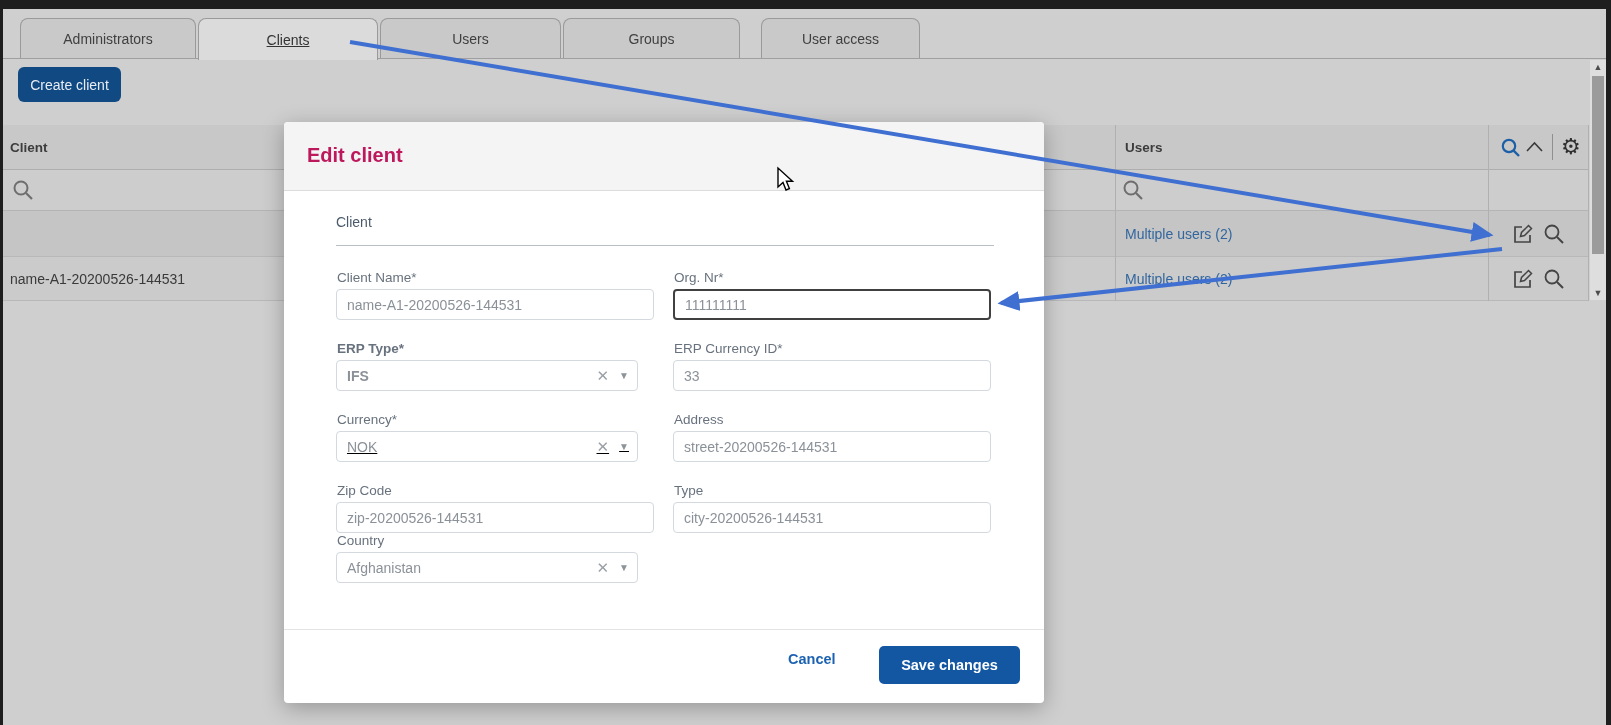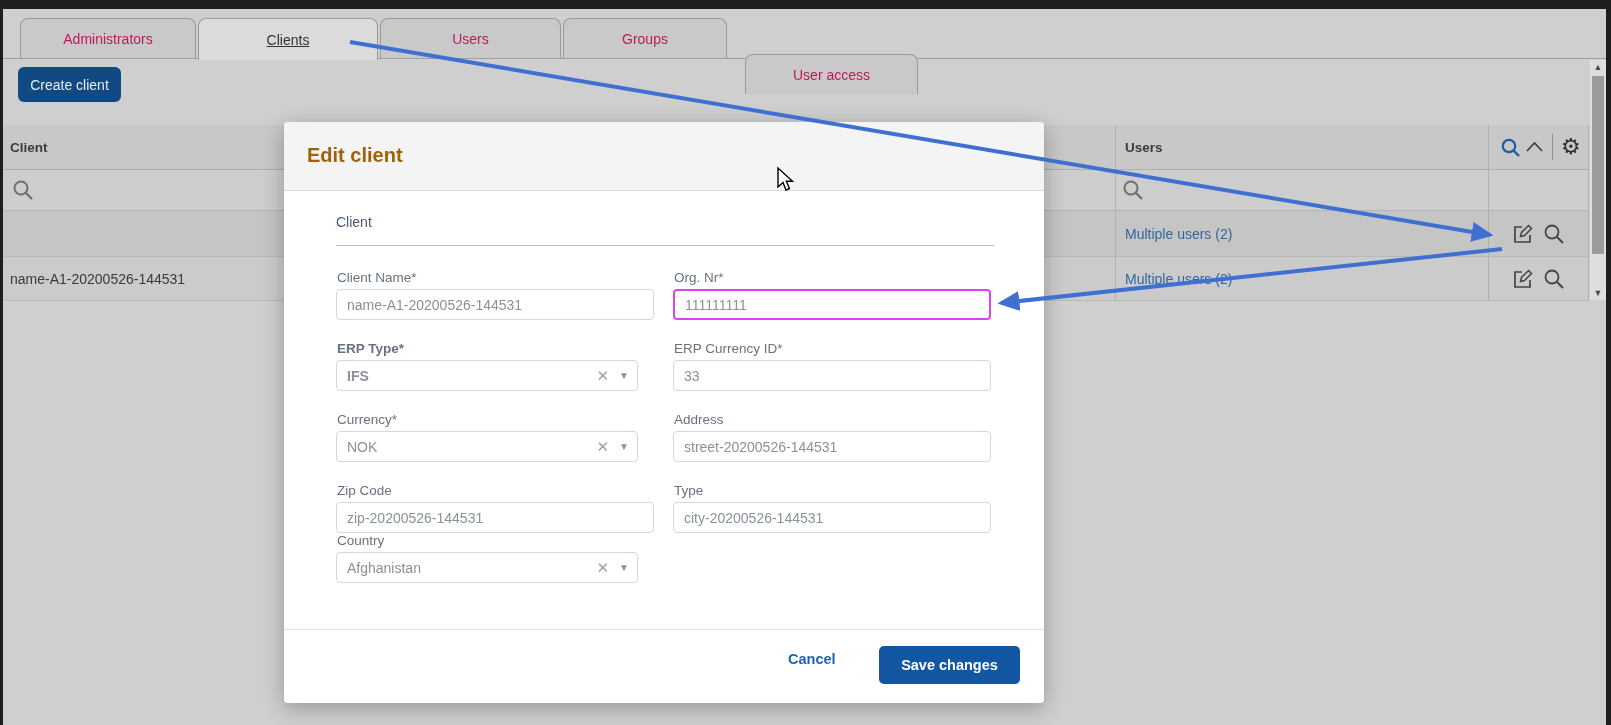--- a/index.html
+++ b/index.html
@@ -7,21 +7,21 @@
   #screen{position:relative;width:1611px;height:725px;background:#cfcfcf;overflow:hidden;}
 
   
   .strip-top{position:absolute;left:0;top:0;width:1611px;height:9px;background:#1e1e1e;z-index:90;}
   .strip-left{position:absolute;left:0;top:0;width:3px;height:725px;background:#1e1e1e;z-index:90;}
   .strip-right{position:absolute;right:0;top:0;width:5px;height:725px;background:#1e1e1e;z-index:90;}
 
   
   .tabbar-line{position:absolute;left:0;top:58px;width:1607px;height:1px;background:#9f9f9f;z-index:2;}
   .tab{position:absolute;top:18px;height:40px;box-sizing:border-box;border:1px solid #9a9a9a;border-bottom:none;
-       border-radius:8px 8px 0 0;background:#c9c9c9;color:#be185d;font-size:14px;display:flex;align-items:center;
+       border-radius:8px 8px 0 0;background:#c9c9c9;color:#404040;font-size:14px;display:flex;align-items:center;
        justify-content:center;z-index:3;cursor:default;}
   .tab.active{background:#dbdbdb;height:42px;z-index:4;color:#333;}
 
   
   .btn-create{position:absolute;left:18px;top:67px;width:103px;height:35px;background:#114a82;color:#e8edf3;
        border:none;border-radius:6px;font-size:14px;font-family:inherit;z-index:3;}
 
   
   .trow{position:absolute;left:0;width:1588px;box-sizing:border-box;}
   .t-header{top:125px;height:45px;background:#c8c8c8;border-bottom:1px solid #aeaeae;}
@@ -42,35 +42,35 @@
   
   .sb-track{position:absolute;left:1590px;top:60px;width:16px;height:240px;background:#dedede;z-index:5;}
   .sb-thumb{position:absolute;left:2px;top:16px;width:12px;height:178px;background:#9b9b9b;}
   .sb-arrow{position:absolute;left:0;width:16px;height:14px;color:#4c4c4c;font-size:9px;text-align:center;line-height:14px;}
 
   
   .modal{position:absolute;left:284px;top:122px;width:760px;height:581px;background:#fff;border-radius:4px;
          box-shadow:0 5px 22px rgba(0,0,0,.28);z-index:50;}
   .modal-header{position:absolute;left:0;top:0;width:100%;height:69px;background:#f4f4f4;border-bottom:1px solid #dcdcdc;
          border-radius:4px 4px 0 0;box-sizing:border-box;}
-  .modal-title{position:absolute;left:23px;top:22px;font-size:20px;font-weight:700;color:#a16207;}
+  .modal-title{position:absolute;left:23px;top:22px;font-size:20px;font-weight:700;color:#be185d;}
   .section-label{position:absolute;left:52px;top:92px;font-size:14px;color:#4a5a6a;}
   .section-divider{position:absolute;left:52px;top:123px;width:658px;height:1px;background:#b9bdc4;}
   .modal-footer-line{position:absolute;left:0;top:507px;width:100%;height:1px;background:#e4e4e4;}
   .btn-cancel{position:absolute;left:498px;top:528px;background:none;border:none;color:#1c62b2;font-weight:700;
          font-size:14.5px;font-family:inherit;}
   .btn-save{position:absolute;left:595px;top:524px;width:141px;height:38px;background:#1356a2;color:#fff;border:none;
          border-radius:5px;font-weight:700;font-size:14.5px;font-family:inherit;}
 
   
   .fld{position:absolute;}
   .fld .lbl{position:absolute;left:1px;top:-19px;font-size:13.5px;color:#68727e;white-space:nowrap;}
   .fld input{box-sizing:border-box;width:318px;height:31px;border:1px solid #d3d9df;border-radius:4px;background:#fff;
          color:#8b9198;font-size:14px;font-family:inherit;padding:0 10px;outline:none;}
-  .fld input.focused{border:2px solid #d946ef;}
+  .fld input.focused{border:2px solid #404040;}
   .select{box-sizing:border-box;width:302px;height:31px;border:1px solid #d3d9df;border-radius:4px;background:#fff;
          display:flex;align-items:center;padding:0 8px 0 10px;color:#8b9198;font-size:14px;}
   .select .val{flex:1;}
   .select .clr{color:#9aa0a6;font-size:15px;margin-right:10px;}
   .select .caret{color:#8d939a;font-size:10px;}
 
   svg.lineart{display:block;}
   .arrows{position:absolute;left:0;top:0;z-index:70;pointer-events:none;}
   .cursor{position:absolute;left:775px;top:166px;z-index:80;pointer-events:none;}
 </style>
@@ -82,24 +82,24 @@
   <div class="tabbar-line"></div>
   <div class="tab" style="left:20px;width:176px;">
       <span>Administrators</span>
     </div>
   <div class="tab active" style="left:198px;width:180px;text-decoration:underline;">
       <span>Clients</span>
     </div>
   <div class="tab" style="left:380px;width:181px;">
       <span>Users</span>
     </div>
-  <div class="tab" style="left:563px;width:164px;text-align:right;">
+  <div class="tab" style="left:563px;width:177px;text-align:right;">
       <span>Groups</span>
     </div>
-  <div class="tab" style="left:745px;width:173px;margin-top:36px;">
+  <div class="tab" style="left:761px;width:159px;">
       <span>User access</span>
     </div>
 
   <button class="btn-create">Create client</button>
 
   <div class="trow t-header">
     <div class="cell c-client col-h">Client</div>
     <div class="cell c-users col-h">Users</div>
     <div class="hdricons">
       <span>
@@ -206,21 +206,21 @@
         <span class="val">IFS</span>
         <span class="clr">✕</span>
         <span class="caret">▼</span>
       </div>
     </div>
     <div class="fld" style="left:389px;top:238px;">
       <span class="lbl">ERP Currency ID*</span>
       <input value="33" style="">
     </div>
 
-    <div class="fld" style="left:52px;top:309px;">
+    <div class="fld" style="left:52px;top:309px;text-decoration:underline;">
       <span class="lbl">Currency*</span>
       <div class="select">
         <span class="val">NOK</span>
         <span class="clr">✕</span>
         <span class="caret">▼</span>
       </div>
     </div>
     <div class="fld" style="left:389px;top:309px;">
       <span class="lbl">Address</span>
       <input value="street-20200526-144531" style="">

